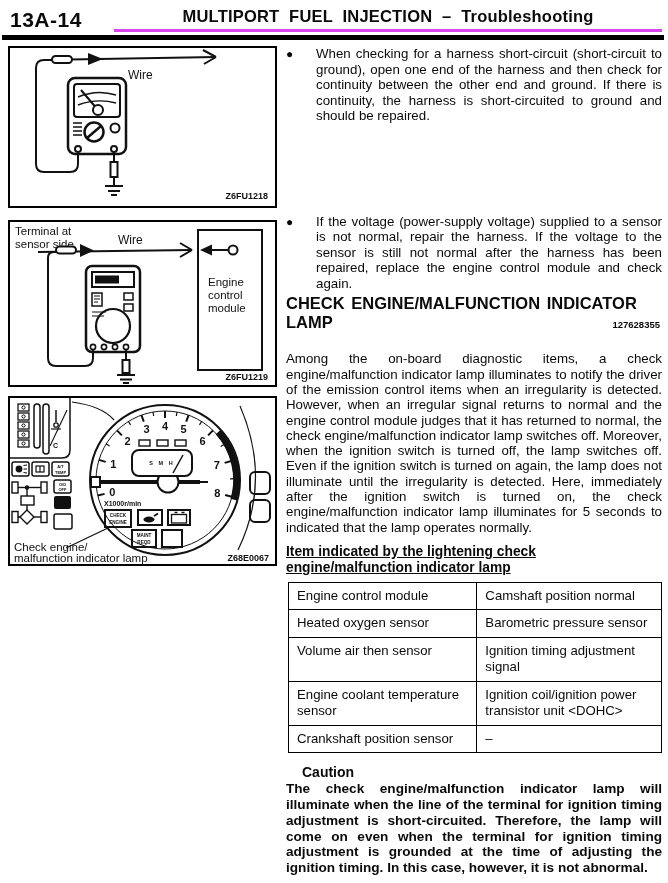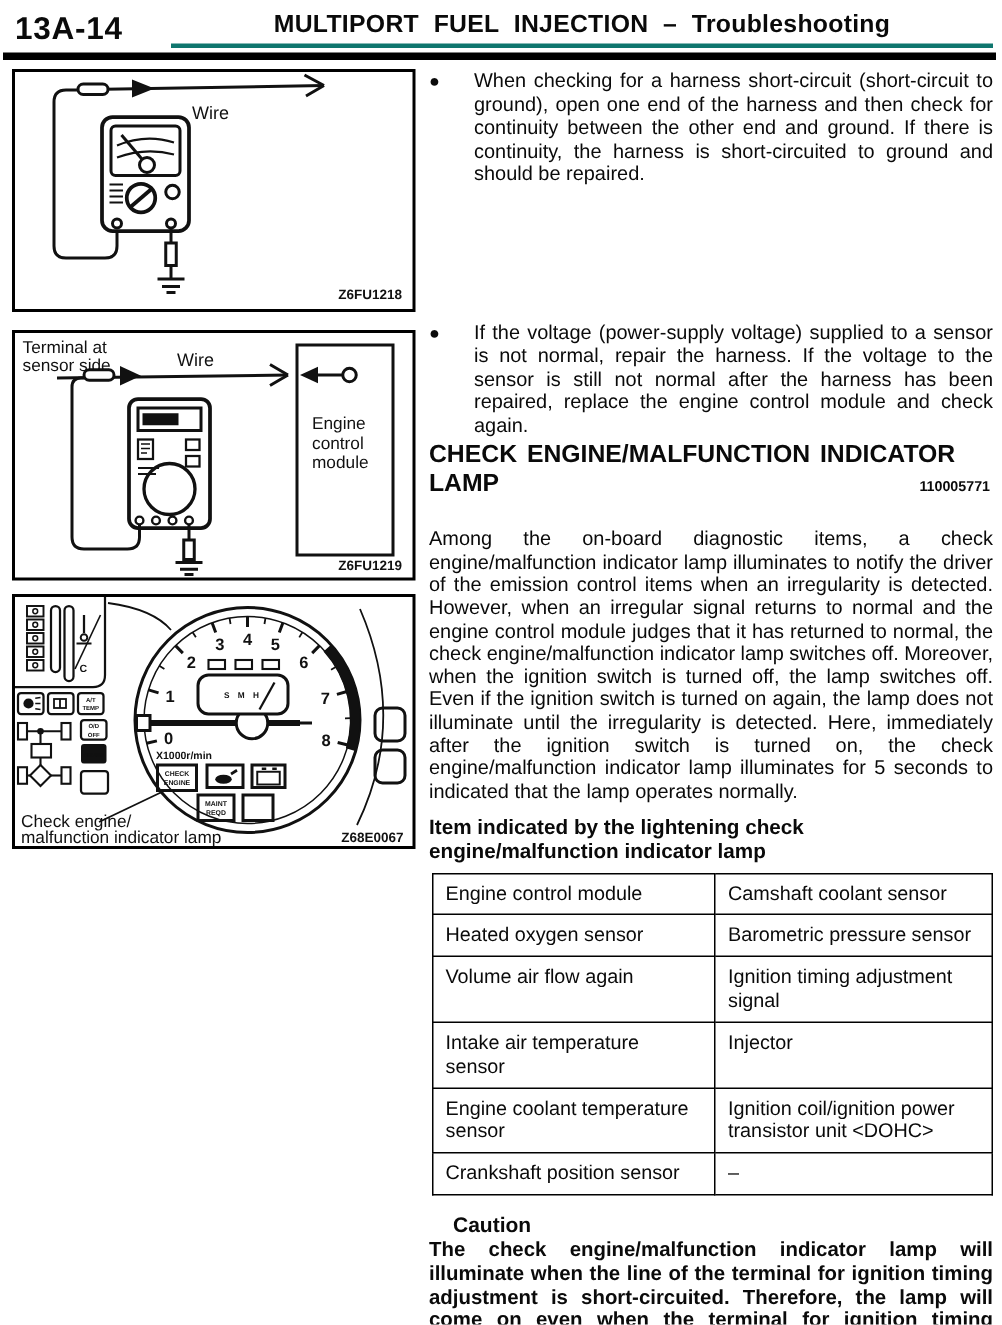--- a/index.html
+++ b/index.html
@@ -5,21 +5,21 @@
   html,body { margin:0; padding:0; }
   body {
     width:668px; height:883px; background:#ffffff; color:#0a0a0a;
     font-family:"Liberation Sans", sans-serif; overflow:hidden;
   }
   .page { width:668px; height:883px; overflow:hidden; }
 
   
   .hdr { display:flex; align-items:flex-end; padding:7px 6px 0 10px; }
   .hdr-code { width:104px; flex:none; font-size:21px; font-weight:bold; letter-spacing:0.5px; }
-  .hdr-title-wrap { flex:1; text-align:center; border-bottom:3px solid #0f766e; padding-bottom:3px; }
+  .hdr-title-wrap { flex:1; text-align:center; border-bottom:3px solid #d946ef; padding-bottom:3px; }
   .hdr-title { font-size:16.5px; font-weight:bold; word-spacing:5px; letter-spacing:0.2px; }
   .rule-thick { height:5px; background:#000; margin:3px 4px 0 2px; }
 
   
   .main { display:flex; gap:9px; padding:6px 6px 0 8px; }
   .col-left { width:269px; flex:none; }
   .col-right { flex:1; min-width:0; }
 
   .figure-box { border:2px solid #000; background:#fff; }
   .fb2 { margin-top:12px; }
@@ -39,21 +39,21 @@
   .bullet { display:flex; }
   .b2 { margin-top:90px; }
   .bullet-marker { width:30px; flex:none; font-size:12px; padding-top:1px; }
   .bullet-marker::before { content:"\25CF"; }
   .bullet-text { flex:1; font-size:13.3px; line-height:1.17; text-align:justify; }
 
   .sec-head-wrap { position:relative; margin-top:3px; }
   .sec-heading { font-size:16.5px; font-weight:bold; line-height:1.12; word-spacing:2px; }
   .sec-code { position:absolute; right:2px; bottom:1px; font-size:9.5px; font-weight:bold; }
   .sec-body { margin-top:20px; font-size:13.3px; line-height:1.15; text-align:justify; }
-  .sec-subheading { margin-top:9px; font-size:13.8px; font-weight:bold; line-height:1.15; }
+  .sec-subheading { margin-top:9px; font-size:13.8px; font-weight:bold; line-height:1.15;text-decoration:underline; }
 
   table.itab { border-collapse:collapse; margin:6px 0 0 2px; width:calc(100% - 2px);padding-left:32px; }
   .itab td { border:1.6px solid #000; font-size:13.2px; padding:5px 8px 6px; vertical-align:top; line-height:1.2; }
   .itab td.c1 { width:50.5%; }
 
   .caution-heading { margin-top:11px; font-size:14px; font-weight:bold;margin-left:16px; }
   .caution-body { margin-top:1px; font-size:13.6px; font-weight:bold; line-height:1.16; text-align:justify; }
 </style>
 </head>
 <body>
@@ -286,44 +286,40 @@
         <span class="bullet-text">When checking for a harness short-circuit (short-circuit to ground), open one end of the harness and then check for continuity between the other end and ground. If there is continuity, the harness is short-circuited to ground and should be repaired.</span>
       </div>
 
       <div class="bullet b2">
         <span class="bullet-marker"></span>
         <span class="bullet-text">If the voltage (power-supply voltage) supplied to a sensor is not normal, repair the harness. If the voltage to the sensor is still not normal after the harness has been repaired, replace the engine control module and check again.</span>
       </div>
 
       <div class="sec-head-wrap">
         <div class="sec-heading">CHECK ENGINE/MALFUNCTION INDICATOR LAMP</div>
-        <span class="sec-code">110005771</span>
+        <span class="sec-code">127628355</span>
       </div>
 
       <div class="sec-body">Among the on-board diagnostic items, a check engine/malfunction indicator lamp illuminates to notify the driver of the emission control items when an irregularity is detected. However, when an irregular signal returns to normal and the engine control module judges that it has returned to normal, the check engine/malfunction indicator lamp switches off. Moreover, when the ignition switch is turned off, the lamp switches off. Even if the ignition switch is turned on again, the lamp does not illuminate until the irregularity is detected. Here, immediately after the ignition switch is turned on, the check engine/malfunction indicator lamp illuminates for 5 seconds to indicated that the lamp operates normally.</div>
 
       <div class="sec-subheading">Item indicated by the lightening check engine/malfunction indicator lamp</div>
 
       <table class="itab">
         <tbody>
           <tr>
             <td class="c1">Engine control module</td>
-            <td>Camshaft coolant sensor</td>
+            <td>Camshaft position normal</td>
           </tr>
           <tr>
             <td class="c1">Heated oxygen sensor</td>
             <td>Barometric pressure sensor</td>
           </tr>
           <tr>
-            <td class="c1">Volume air flow again</td>
+            <td class="c1">Volume air then sensor</td>
             <td>Ignition timing adjustment signal</td>
-          </tr>
-          <tr>
-            <td class="c1">Intake air temperature sensor</td>
-            <td>Injector</td>
           </tr>
           <tr>
             <td class="c1">Engine coolant temperature sensor</td>
             <td>Ignition coil/ignition power transistor unit &lt;DOHC&gt;</td>
           </tr>
           <tr>
             <td class="c1">Crankshaft position sensor</td>
             <td>–</td>
           </tr>
         </tbody>

